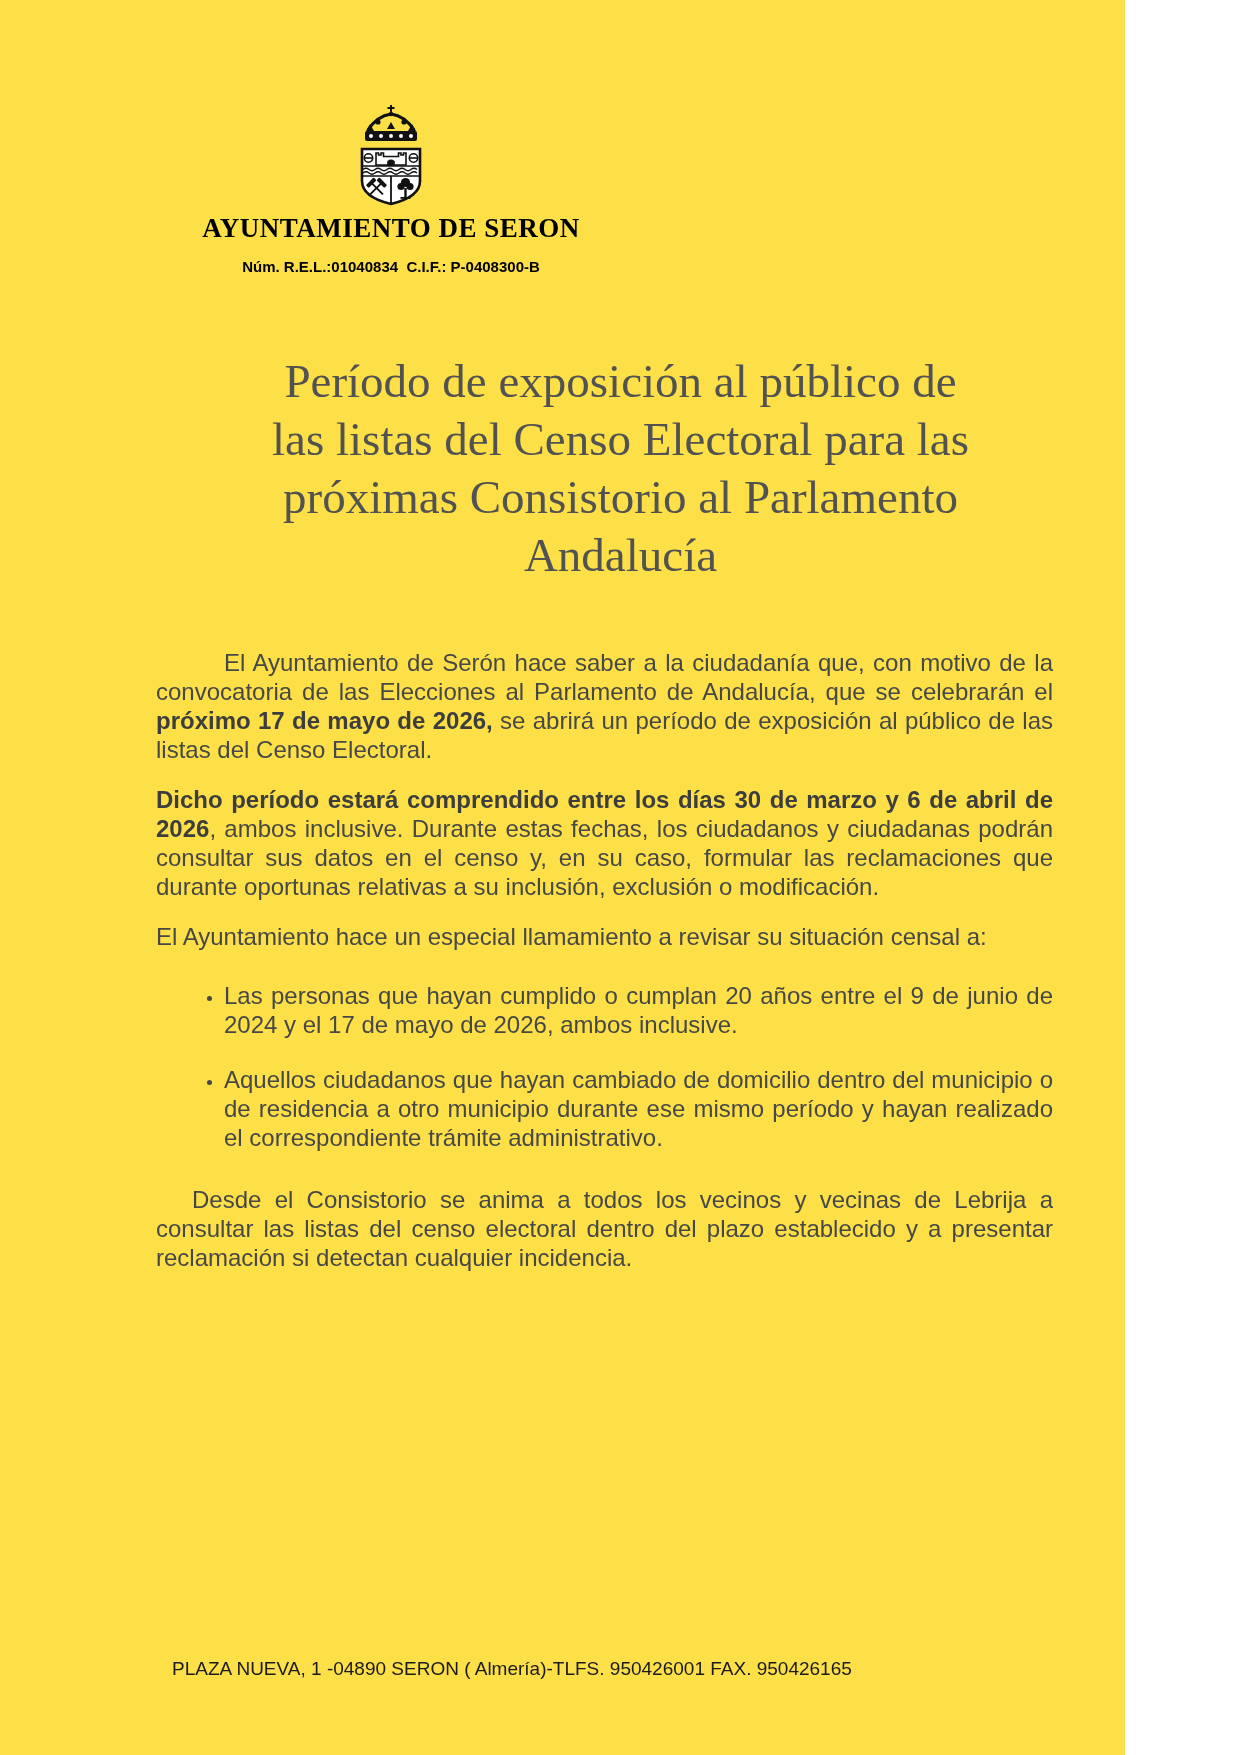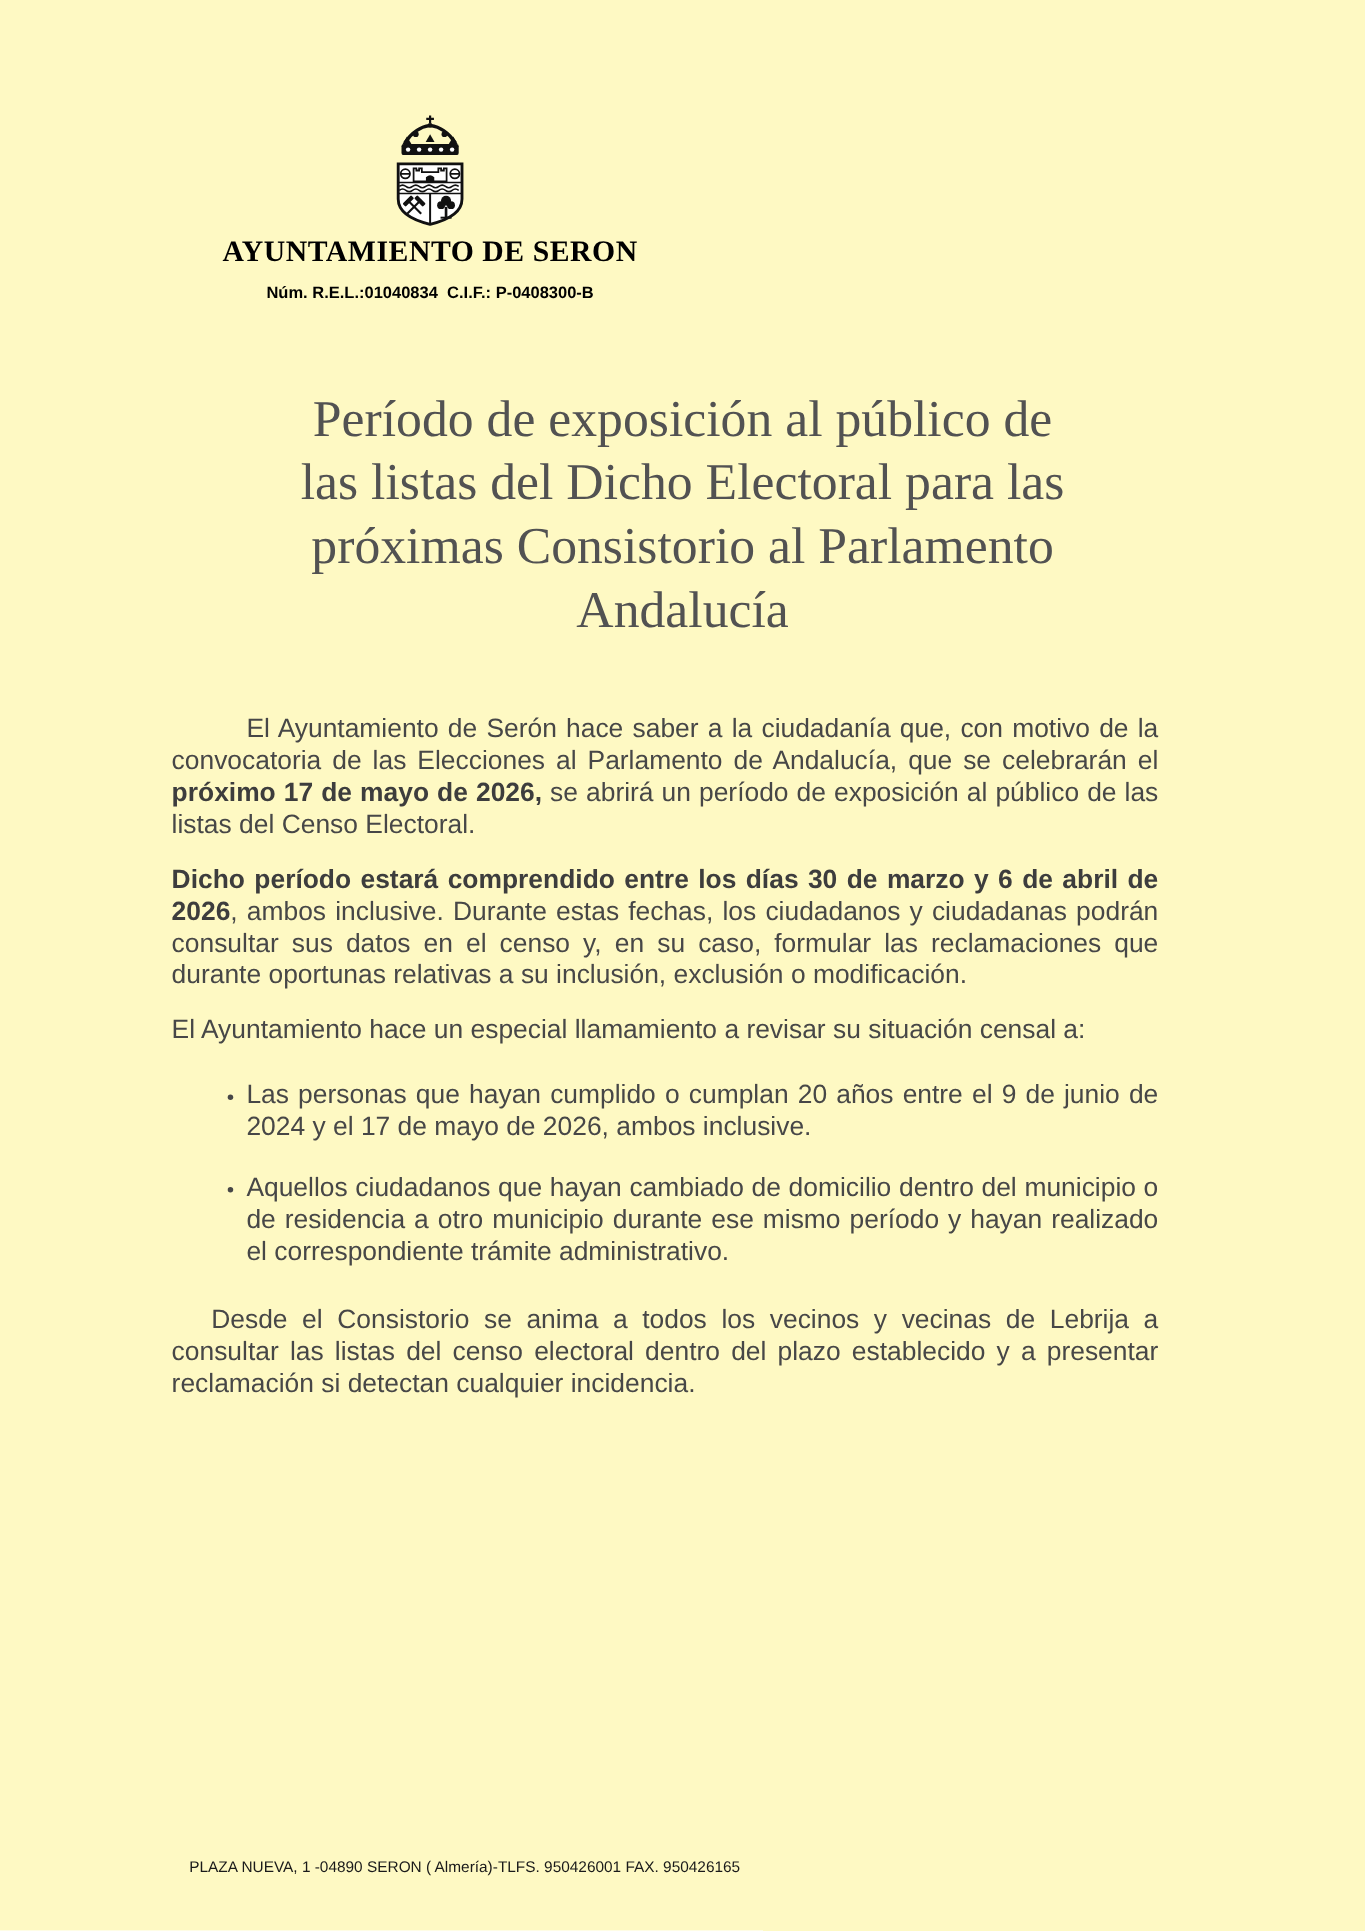--- a/index.html
+++ b/index.html
@@ -1,19 +1,19 @@
 <!DOCTYPE html>
 <html lang="es"><head>
 <meta charset="utf-8">
 <style>
   html,body{margin:0;padding:0;background:#ffffff;}
   .page{
     position:relative;
-    width:1241px;height:1755px;
-    background:#fef9c3;
+    width:1125px;height:1755px;
+    background:#fde047;
     font-family:"Liberation Sans",sans-serif;
     overflow:hidden;
   }
   
   .letterhead{
     position:absolute;left:175px;top:104px;width:432px;
     text-align:center;color:#000;
   }
   .crest{display:block;margin:0 auto 8px auto;}
   .org-name{
@@ -50,23 +50,22 @@
     margin:0 0 33px 0;padding:0 0 0 68px;
     list-style:disc outside;
   }
   ul.census-list li{margin:0 0 26px 0;}
   ul.census-list li:last-child{margin-bottom:0;}
   ul.census-list li::marker{font-size:17px;color:#474747;}
   .p-last{margin-bottom:0 !important;}
   
   .footer-line{
     position:absolute;left:172px;top:1656px;
-    font-size:14px;line-height:26px;color:#1a1a1a;
+    font-size:19px;line-height:26px;color:#1a1a1a;
     white-space:nowrap;
-    margin-top:28px;
   }
 </style>
 </head>
 <body>
 
 <div class="page">
 
   <div class="letterhead">
     <svg class="crest" width="68" height="102" viewBox="0 0 68 102" xmlns="http://www.w3.org/2000/svg">
 
@@ -129,21 +128,21 @@
           <rect x="43.5" y="93" width="10" height="1.8"></rect>
         </g>
       </g>
     </svg>
     <div class="org-name">AYUNTAMIENTO DE SERON</div>
     <div class="registry">Núm. R.E.L.:01040834  C.I.F.: P-0408300-B</div>
   </div>
 
   <h1 class="doc-title" style="margin:0;">
     <div>Período de exposición al público de</div>
-    <div>las listas del Dicho Electoral para las</div>
+    <div>las listas del Censo Electoral para las</div>
     <div>próximas Consistorio al Parlamento</div>
     <div>Andalucía</div>
   </h1>
 
   <div class="body-text">
     <p class="p-indent-lg"><span>El Ayuntamiento de Serón hace saber a la ciudadanía que, con motivo de la convocatoria de las Elecciones al Parlamento de Andalucía, que se celebrarán el </span><b>próximo 17 de mayo de 2026,</b><span> se abrirá un período de exposición al público de las listas del Censo Electoral.</span></p>
     <p><b>Dicho período estará comprendido entre los días 30 de marzo y 6 de abril de 2026</b><span>, ambos inclusive. Durante estas fechas, los ciudadanos y ciudadanas podrán consultar sus datos en el censo y, en su caso, formular las reclamaciones que durante oportunas relativas a su inclusión, exclusión o modificación.</span></p>
     <p class="p-callout">El Ayuntamiento hace un especial llamamiento a revisar su situación censal a:</p>
     <ul class="census-list">
       <li>Las personas que hayan cumplido o cumplan 20 años entre el 9 de junio de 2024 y el 17 de mayo de 2026, ambos inclusive.</li>

